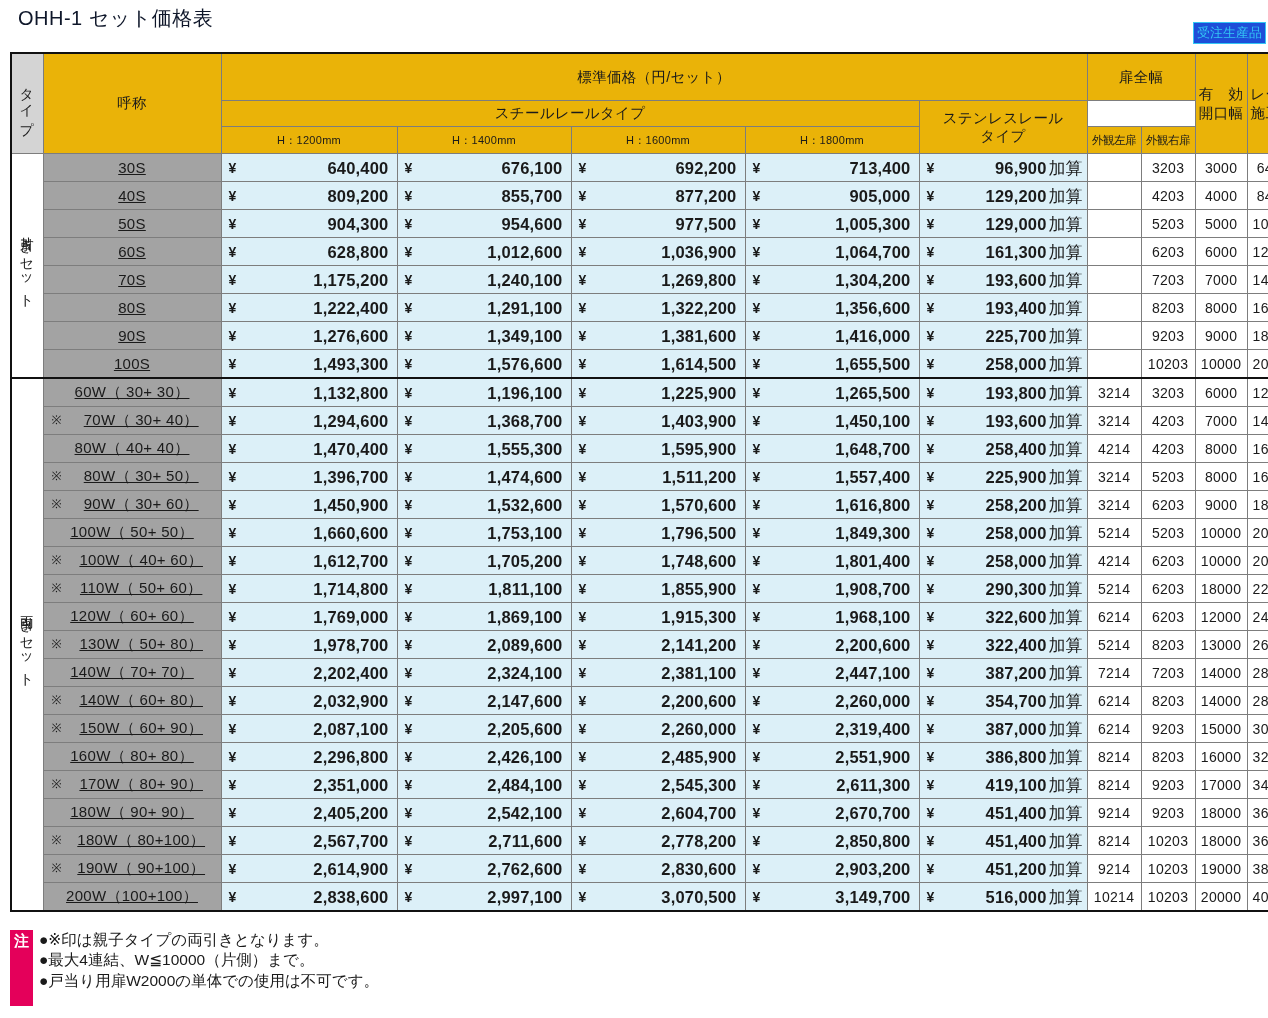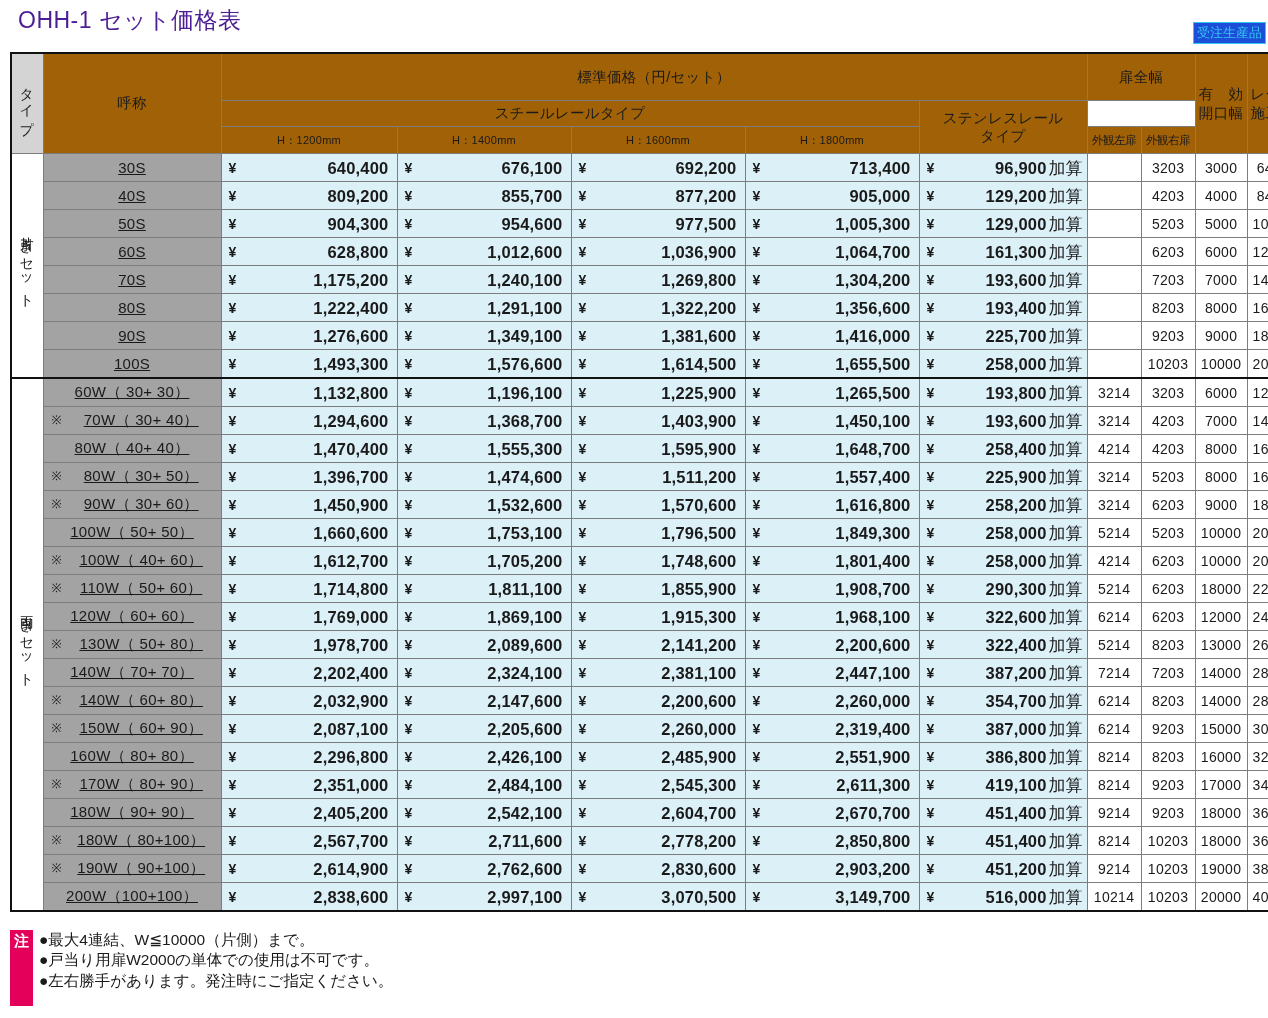--- a/index.html
+++ b/index.html
@@ -20,24 +20,24 @@
   .topbar {
     position: absolute;
     left: 0; top: 0;
     width: 1268px;
     height: 46px;
   }
   .page-title {
     position: absolute;
     left: 18px;
     top: 5px;
-    font-size: 23px;
+    font-size: 20px;
     font-weight: 400;
     letter-spacing: 0.5px;
-    color: #4c1d95;
+    color: #0f172a;
     white-space: nowrap;
   }
   .badge-order {
     position: absolute;
     right: 2px;
     top: 22px;
     border: 1.5px solid #33c6f4;
     color: #33c6f4;
     background: #1d4ed8;
     font-size: 13px;
@@ -66,21 +66,21 @@
     font-weight: normal;
   }
   .outer-l { border-left: 2px solid #111 !important; }
   .outer-r { border-right: 2px solid #111 !important; }
   .outer-t { border-top: 2px solid #111 !important; }
   .outer-b { border-bottom: 2px solid #111 !important; }
   .thick-b { border-bottom: 2px solid #111 !important; }
 
   
   .hd {
-    background: #a16207;
+    background: #eab308;
     color: #1a1a1a;
     font-size: 14.5px;
     letter-spacing: 0.3px;
   }
   .hd-sm { font-size: 11px; }
   .hd-xs { font-size: 11.5px; letter-spacing: -0.5px; }
   .hd-type {
     background: #d4d4d4;
     font-size: 14px;
   }
@@ -1009,17 +1009,17 @@
         <td class="dim-cell  outer-b">10203</td>
         <td class="dim-cell  outer-b">20000</td>
         <td class="dim-cell  outer-b outer-r">40800</td>
       </tr>
     </tbody>
 </table>
 
 <div class="notes">
   <div class="note-tag">注</div>
   <div class="note-list" id="note-list">
+      <div>●※印は親子タイプの両引きとなります。</div>
       <div>●最大4連結、W≦10000（片側）まで。</div>
       <div>●戸当り用扉W2000の単体での使用は不可です。</div>
-      <div>●左右勝手があります。発注時にご指定ください。</div>
     </div>
 </div>
 
 </body></html>

